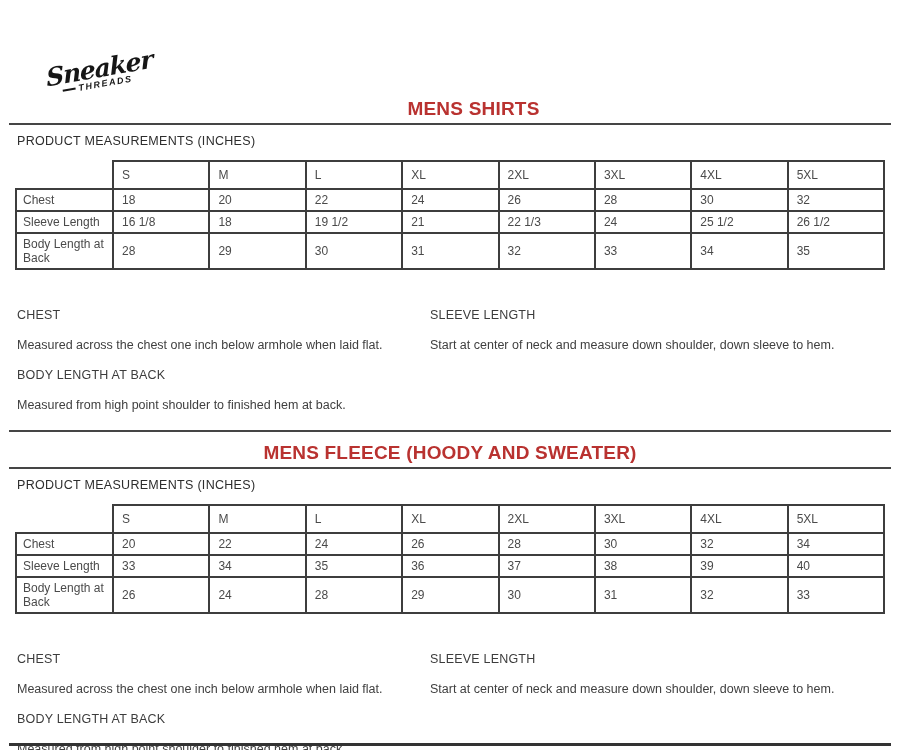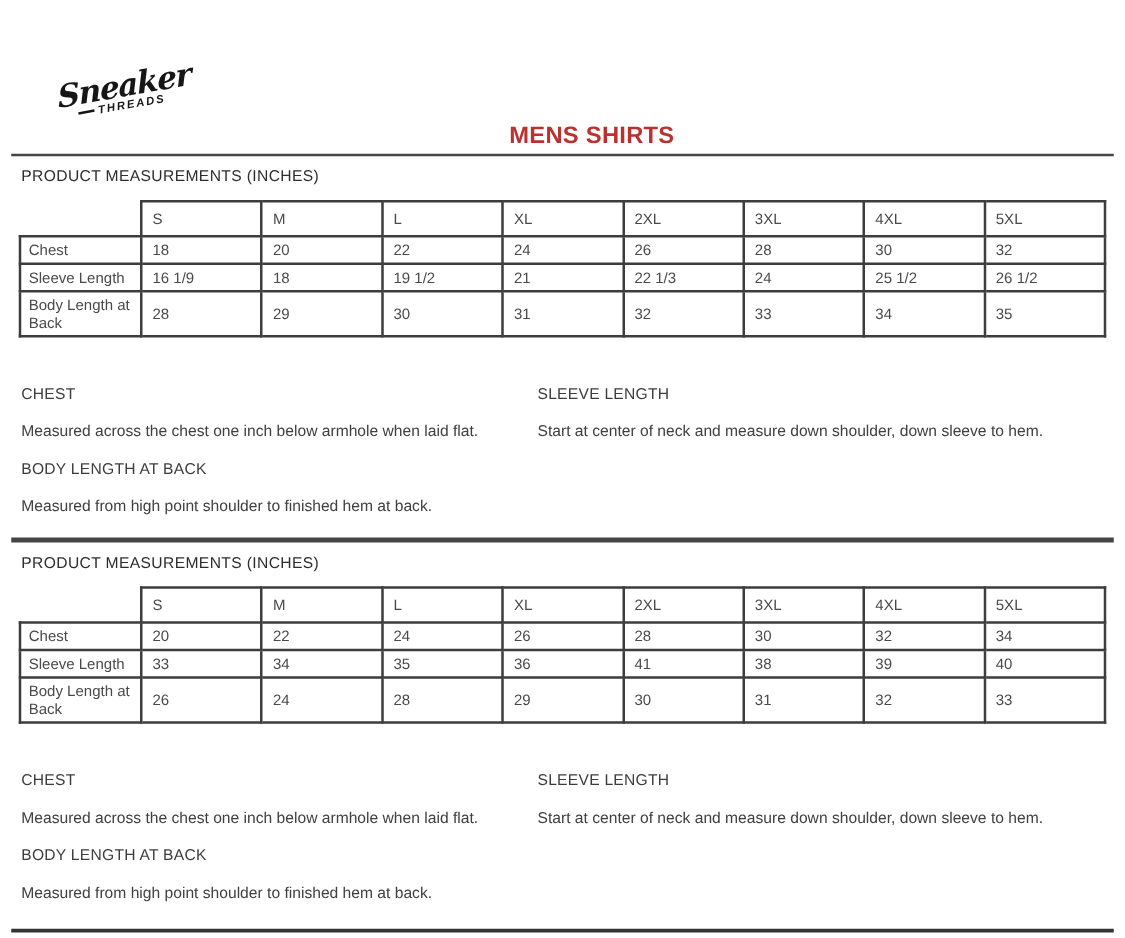--- a/index.html
+++ b/index.html
@@ -152,21 +152,21 @@
           <td>20</td>
           <td>22</td>
           <td>24</td>
           <td>26</td>
           <td>28</td>
           <td>30</td>
           <td>32</td>
         </tr>
         <tr class="slim">
           <td class="rowlabel">Sleeve Length</td>
-          <td>16 1/9</td>
+          <td>16 1/8</td>
           <td>18</td>
           <td>19 1/2</td>
           <td>21</td>
           <td>22 1/3</td>
           <td>24</td>
           <td>25 1/2</td>
           <td>26 1/2</td>
         </tr>
         <tr class="tall">
           <td class="rowlabel">Body Length at Back</td>
@@ -198,20 +198,21 @@
           <div class="note-heading">SLEEVE LENGTH</div>
           <div class="note-text">Start at center of neck and measure down shoulder, down sleeve to hem.</div>
         </div>
       </div>
     </div>
   </section>
 
   <div class="rule section-divider"></div>
 
   <section class="section">
+    <h1 class="section-title title-2">MENS FLEECE (HOODY AND SWEATER)</h1>
     <div class="rule"></div>
     <h2 class="subtitle">PRODUCT MEASUREMENTS (INCHES)</h2>
 
     <table class="size-table">
       <colgroup>
           <col class="label-col">
           <col>
           <col>
           <col>
           <col>
@@ -244,21 +245,21 @@
           <td>30</td>
           <td>32</td>
           <td>34</td>
         </tr>
         <tr class="slim">
           <td class="rowlabel">Sleeve Length</td>
           <td>33</td>
           <td>34</td>
           <td>35</td>
           <td>36</td>
-          <td>41</td>
+          <td>37</td>
           <td>38</td>
           <td>39</td>
           <td>40</td>
         </tr>
         <tr class="tall">
           <td class="rowlabel">Body Length at Back</td>
           <td>26</td>
           <td>24</td>
           <td>28</td>
           <td>29</td>

